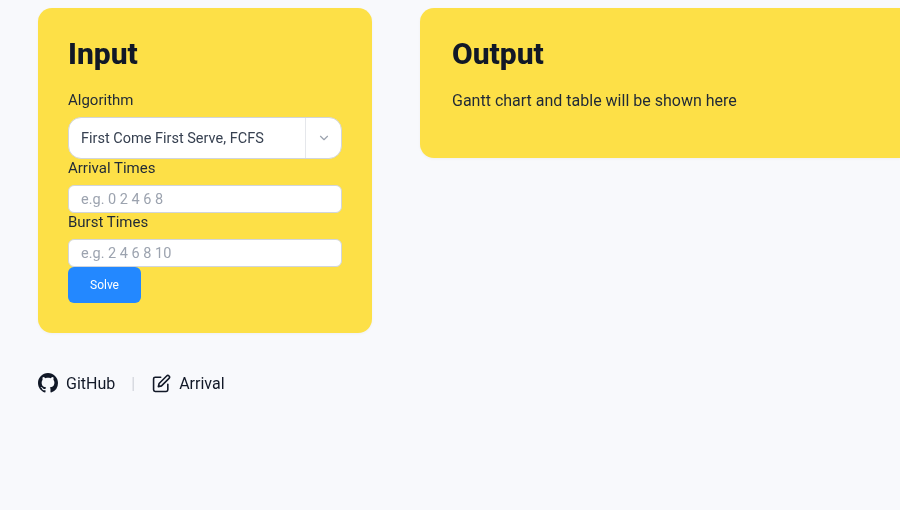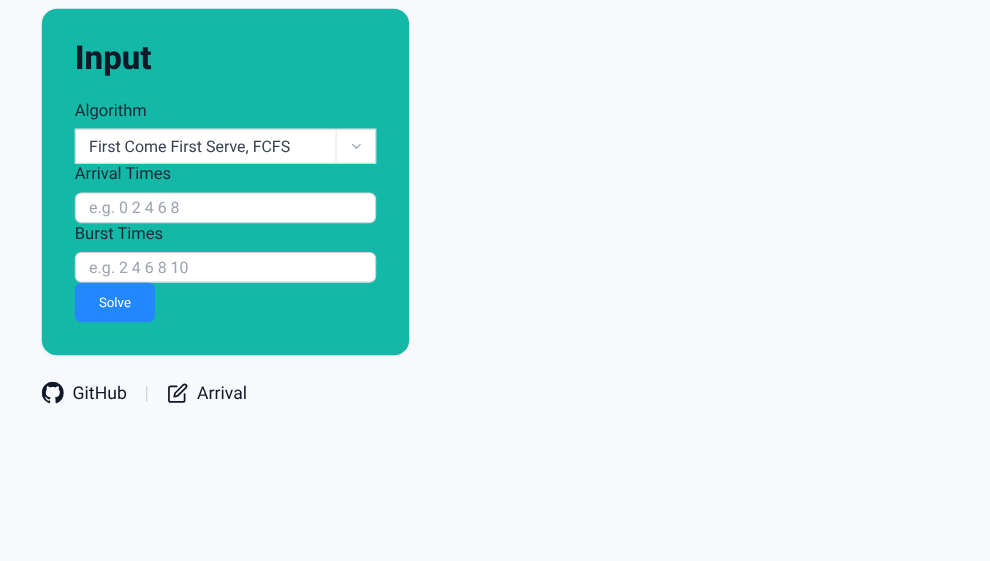--- a/index.html
+++ b/index.html
@@ -13,21 +13,21 @@
       width: 900px;
       height: 510px;
       overflow: hidden;
     }
     .container {
       display: flex;
       gap: 48px;
       padding: 0;
     }
     .card {
-      background: #14b8a6;
+      background: #fde047;
       border-radius: 14px;
       box-shadow: 0 1px 3px rgba(0,0,0,0.04);
     }
     .input-card {
       width: 334px;
       margin-left: 38px;
       margin-top: 8px;
       padding: 28px 30px 30px 30px;
     }
     .output-card {
@@ -50,23 +50,23 @@
       display: block;
       font-size: 15px;
       color: #1f2937;
       margin-bottom: 8px;
     }
     .select-wrap {
       position: relative;
       display: flex;
       align-items: stretch;
       border: 1px solid #d1d5db;
-      border-radius: 0;
+      border-radius: 13px;
       background: #fff;
-      height: 32px;
+      height: 42px;
       gap: 20px;
     }
     .select-value {
       flex: 1;
       padding: 0 12px;
       font-size: 14.5px;
       color: #374151;
       display: flex;
       align-items: center;
     }
@@ -101,21 +101,21 @@
       font-size: 12px;
       font-family: inherit;
       cursor: pointer;
     }
     .output-text {
       font-size: 16px;
       color: #1f2937;
     }
     .footer {
       margin-left: 38px;
-      margin-top: 24px;
+      margin-top: 40px;
       display: flex;
       align-items: center;
       gap: 16px;
       font-size: 16px;
       color: #111827;
     }
     .footer-link {
       display: flex;
       align-items: center;
       gap: 8px;
@@ -157,20 +157,24 @@
     </div>
 
     <div class="form-group">
       <label class="label">Burst Times</label>
       <input type="text" class="text-input" placeholder="e.g. 2 4 6 8 10" style="">
     </div>
 
     <button class="solve-btn">Solve</button>
   </div>
 
+  <div class="card output-card">
+    <h1>Output</h1>
+    <p class="output-text">Gantt chart and table will be shown here</p>
+  </div>
 </div>
 
 <div class="footer">
   <a class="footer-link">
     <span class="github-icon">
       <svg viewBox="0 0 16 16" width="20" height="20" fill="currentColor">
           <path d="M8 0C3.58 0 0 3.58 0 8c0 3.54 2.29 6.53 5.47 7.59.4.07.55-.17.55-.38 0-.19-.01-.82-.01-1.49-2.01.37-2.53-.49-2.69-.94-.09-.23-.48-.94-.82-1.13-.28-.15-.68-.52-.01-.53.63-.01 1.08.58 1.23.82.72 1.21 1.87.87 2.33.66.07-.52.28-.87.51-1.07-1.78-.2-3.64-.89-3.64-3.95 0-.87.31-1.59.82-2.15-.08-.2-.36-1.02.08-2.12 0 0 .67-.21 2.2.82.64-.18 1.32-.27 2-.27.68 0 1.36.09 2 .27 1.53-1.04 2.2-.82 2.2-.82.44 1.1.16 1.92.08 2.12.51.56.82 1.27.82 2.15 0 3.07-1.87 3.75-3.65 3.95.29.25.54.73.54 1.48 0 1.07-.01 1.93-.01 2.2 0 .21.15.46.55.38A8.013 8.013 0 0016 8c0-4.42-3.58-8-8-8z"></path>
         </svg>
     </span>
     <span>GitHub</span>

